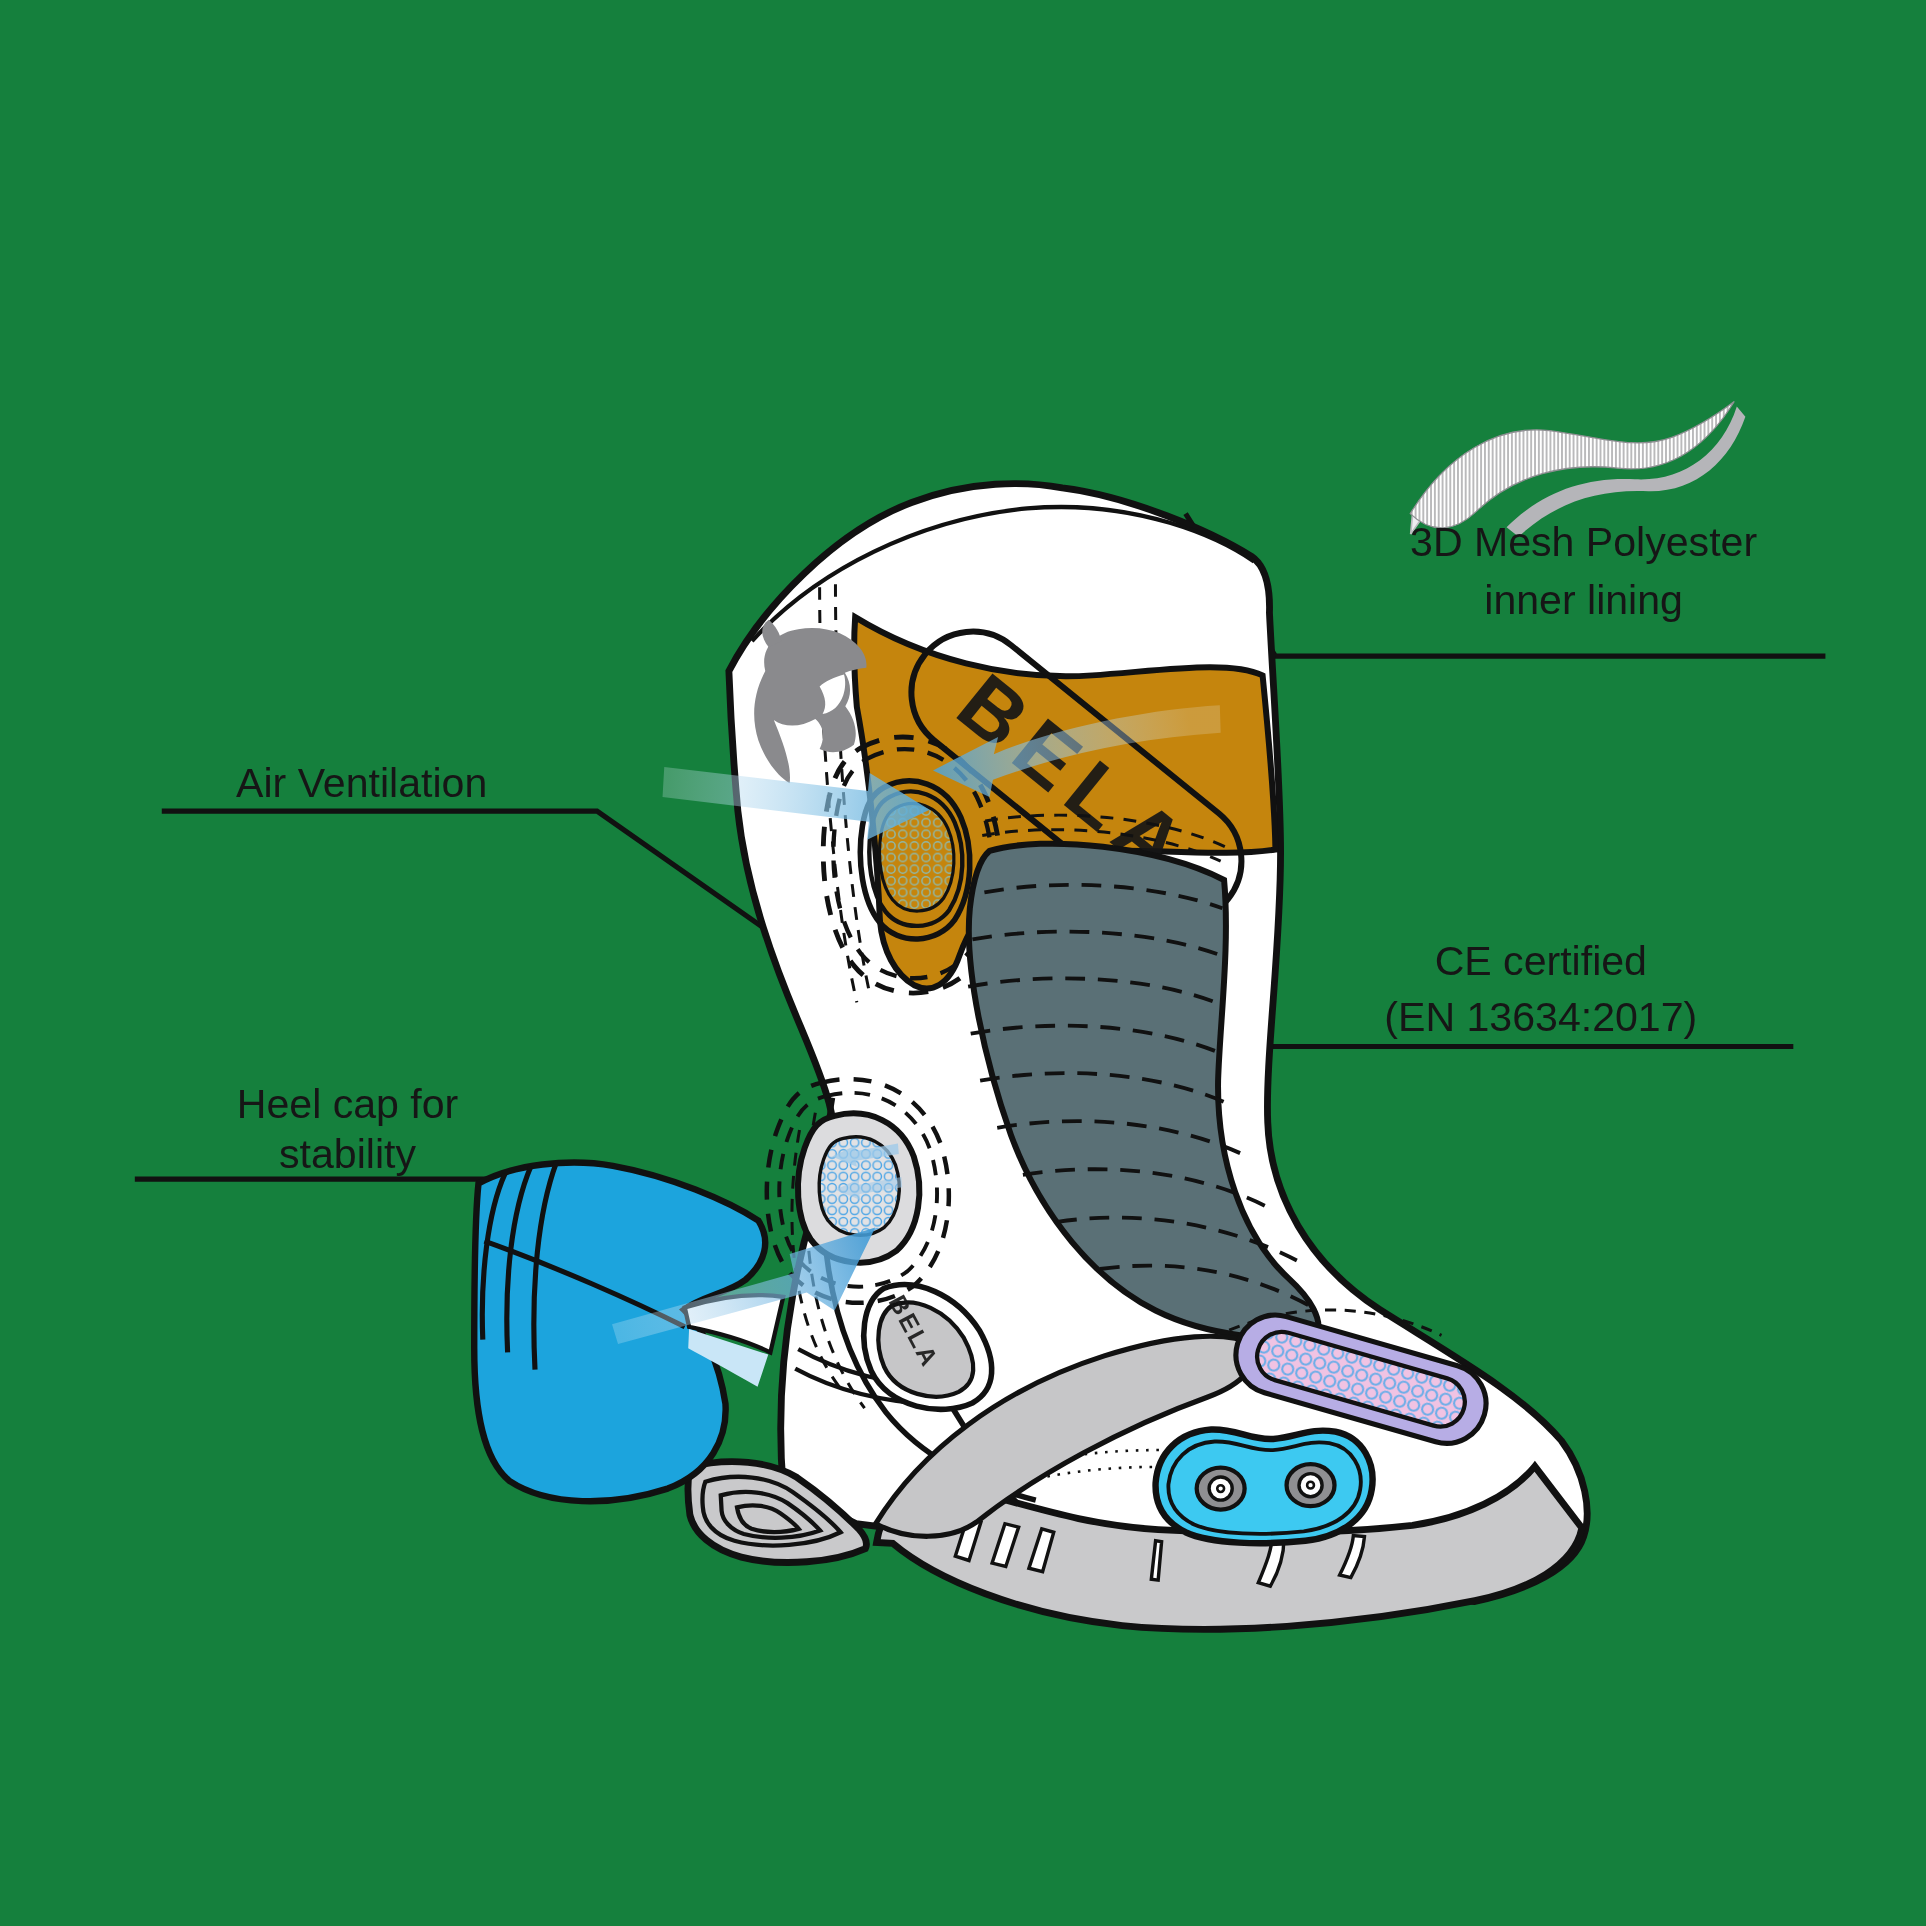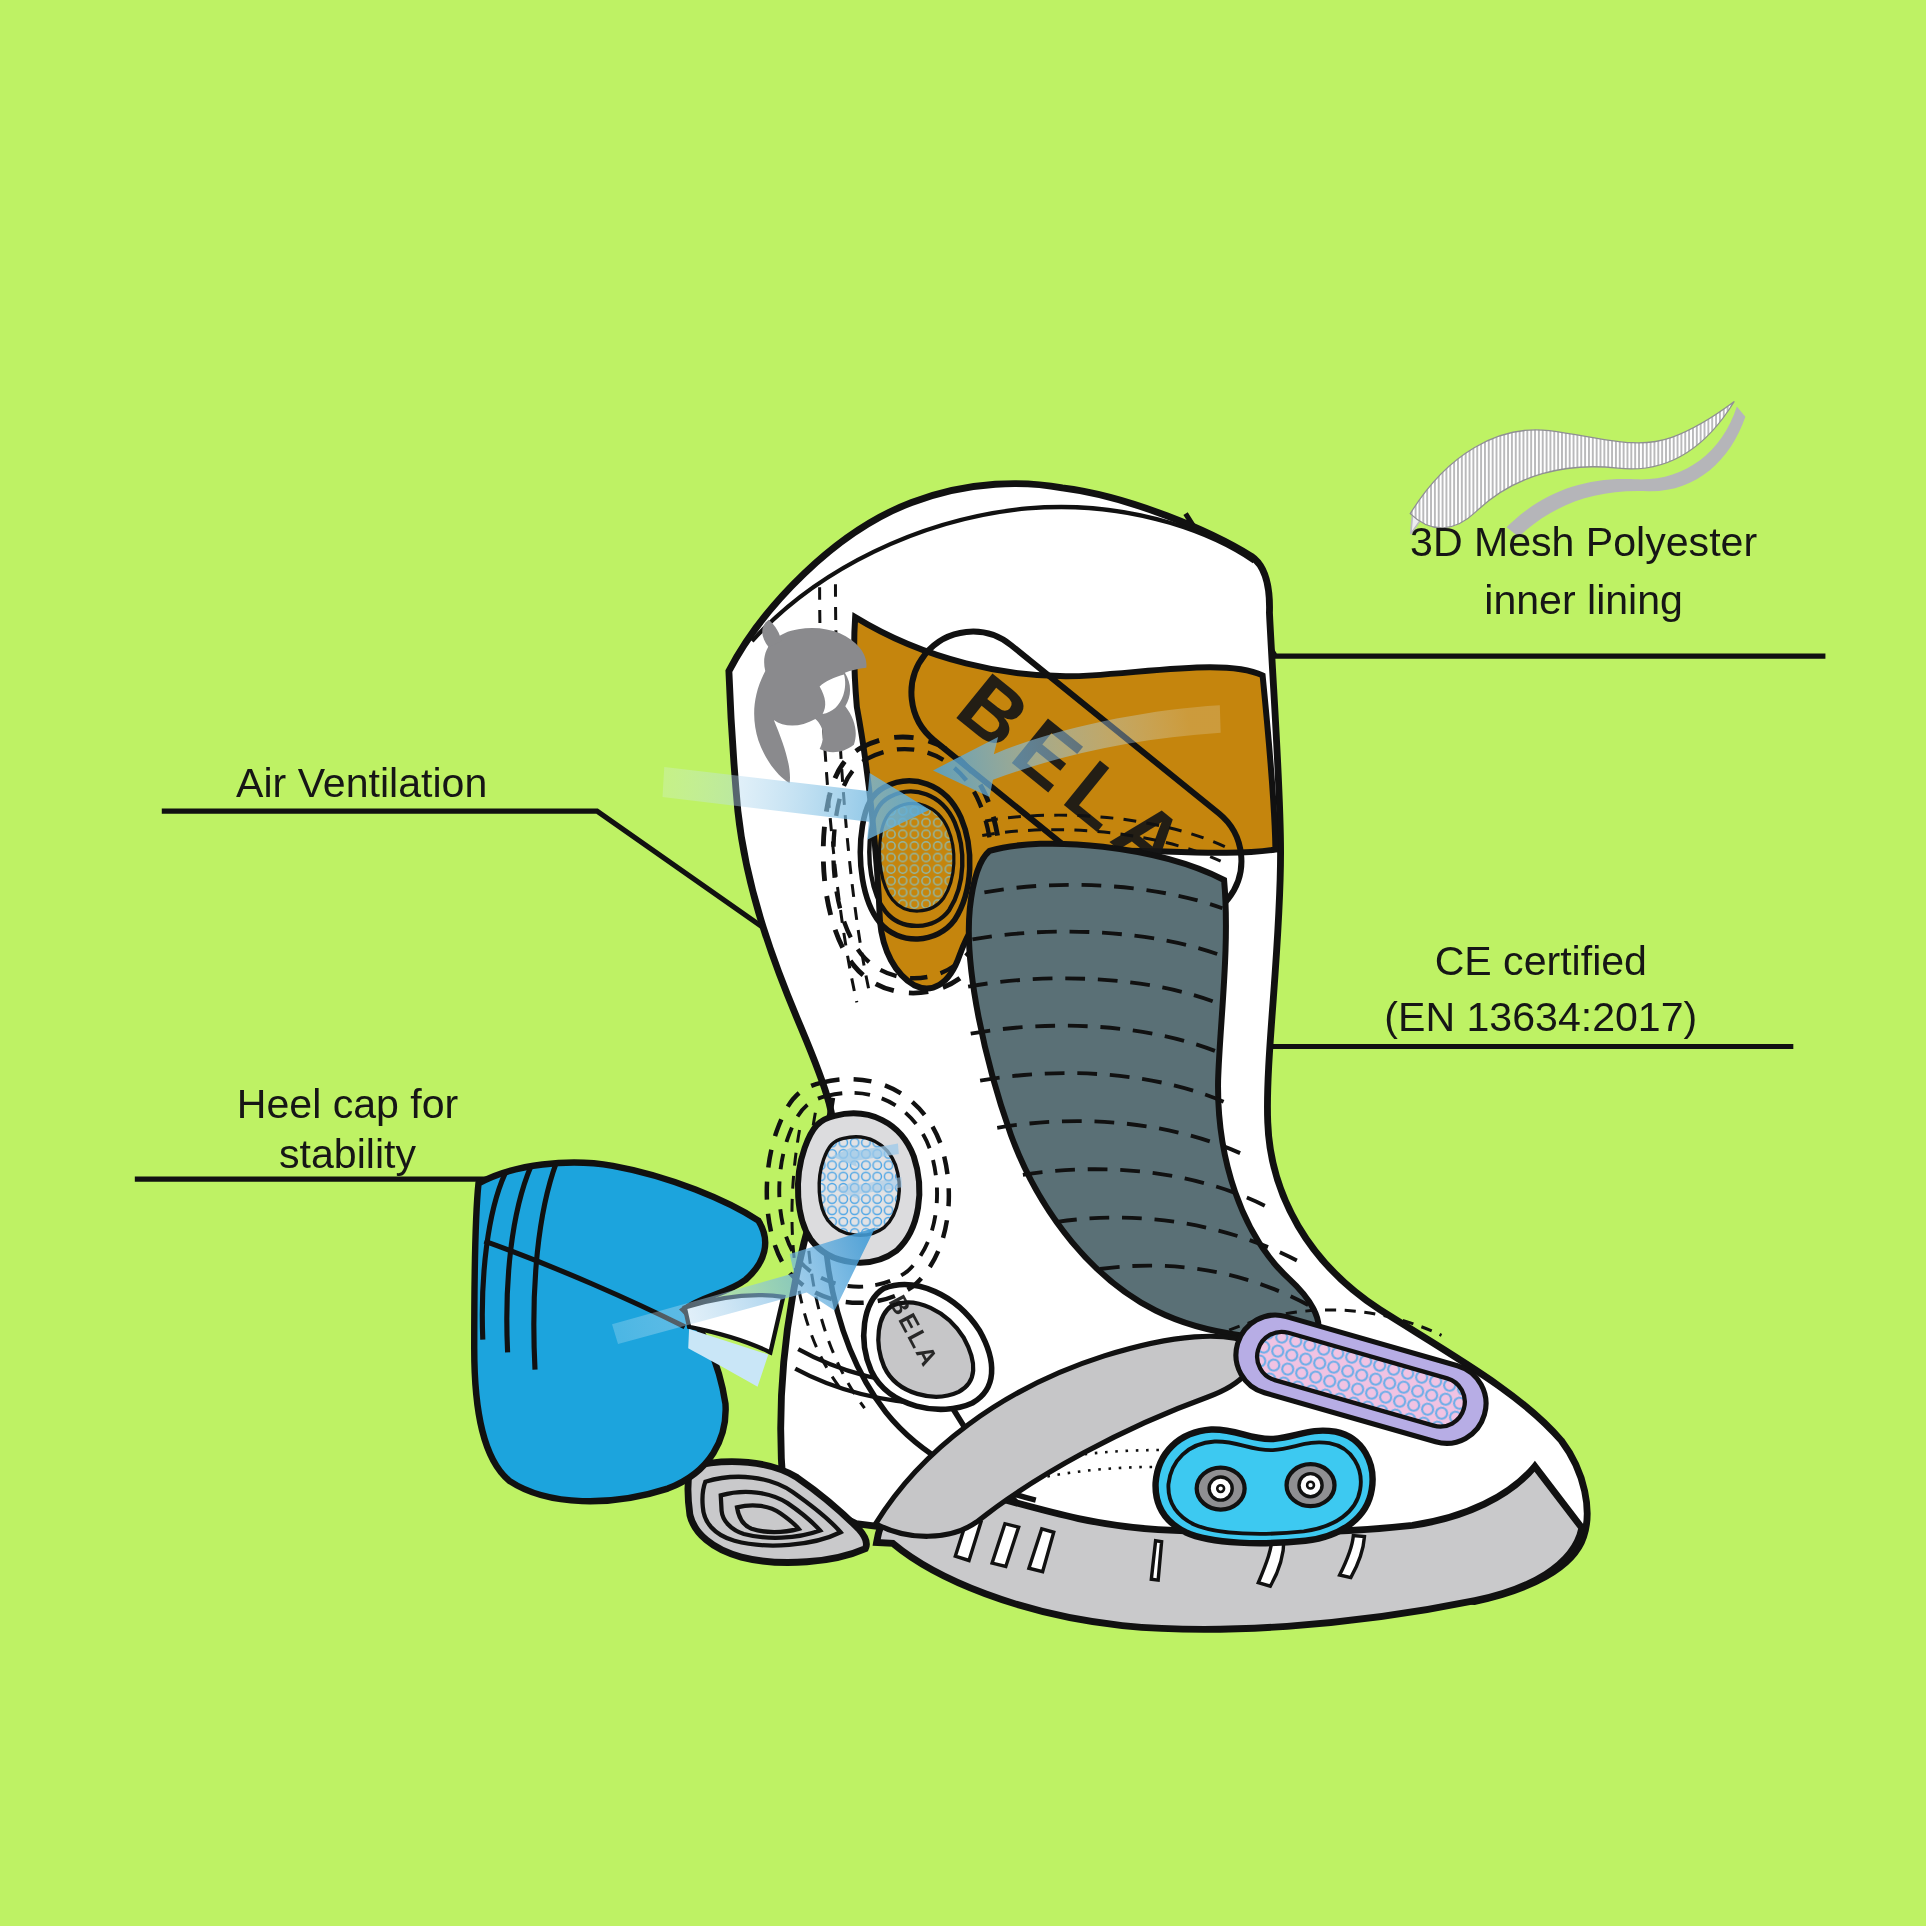--- a/index.html
+++ b/index.html
@@ -1,16 +1,16 @@
 <!DOCTYPE html>
 <html style="font-size:6.8px"><head>
 <meta charset="utf-8">
 <style>
   html,body{margin:0;padding:0;background:#ffffff;}
-  .stage{width:1926px;height:1926px;position:relative;background:#bef264;overflow:hidden;}
+  .stage{width:1926px;height:1926px;position:relative;background:#15803d;overflow:hidden;}
   svg{display:block;}
   text{font-family:"Liberation Sans","DejaVu Sans",sans-serif;fill:#161616;}
   .callout-label{font-size:96px;}
   .brand{font-weight:bold;letter-spacing:26px;}
 </style>
 </head>
 <body>
 
 <div class="stage">
 <svg width="1926" height="1926" viewBox="0 0 4500 4500">

